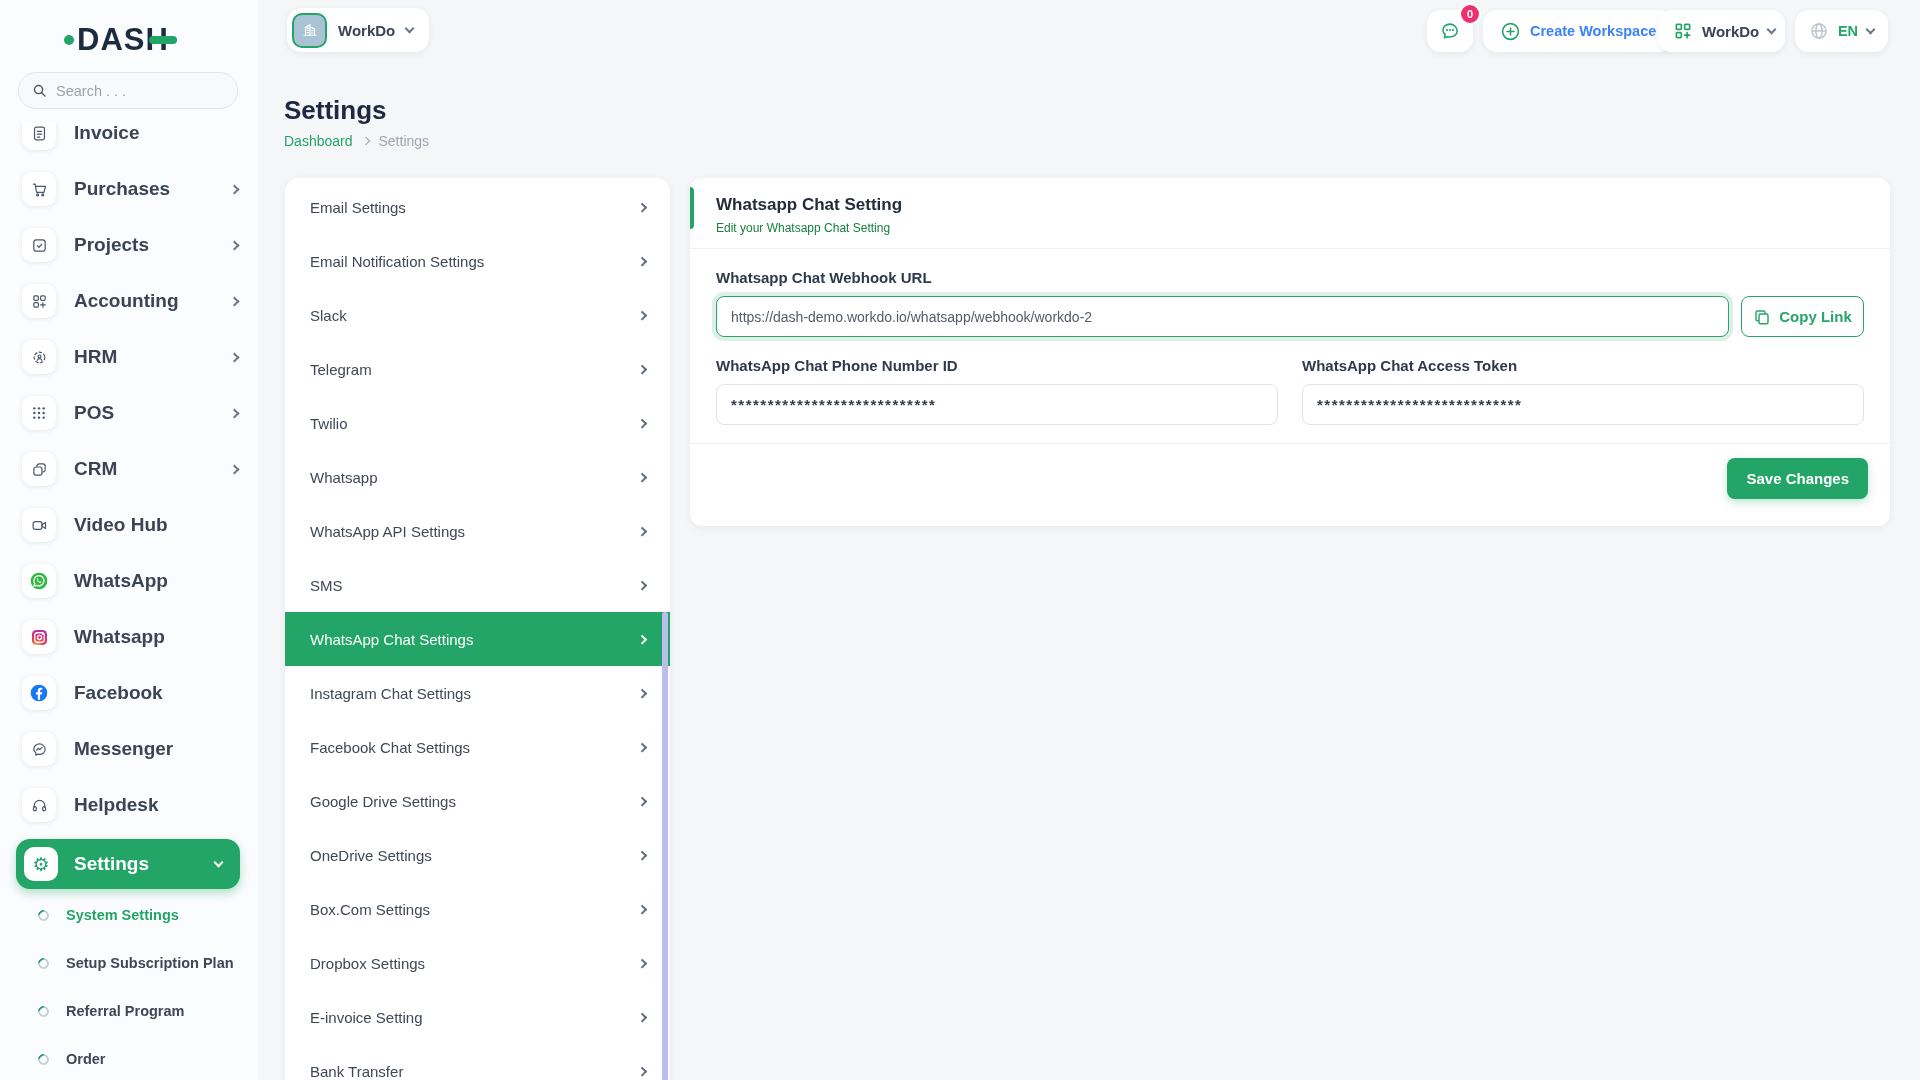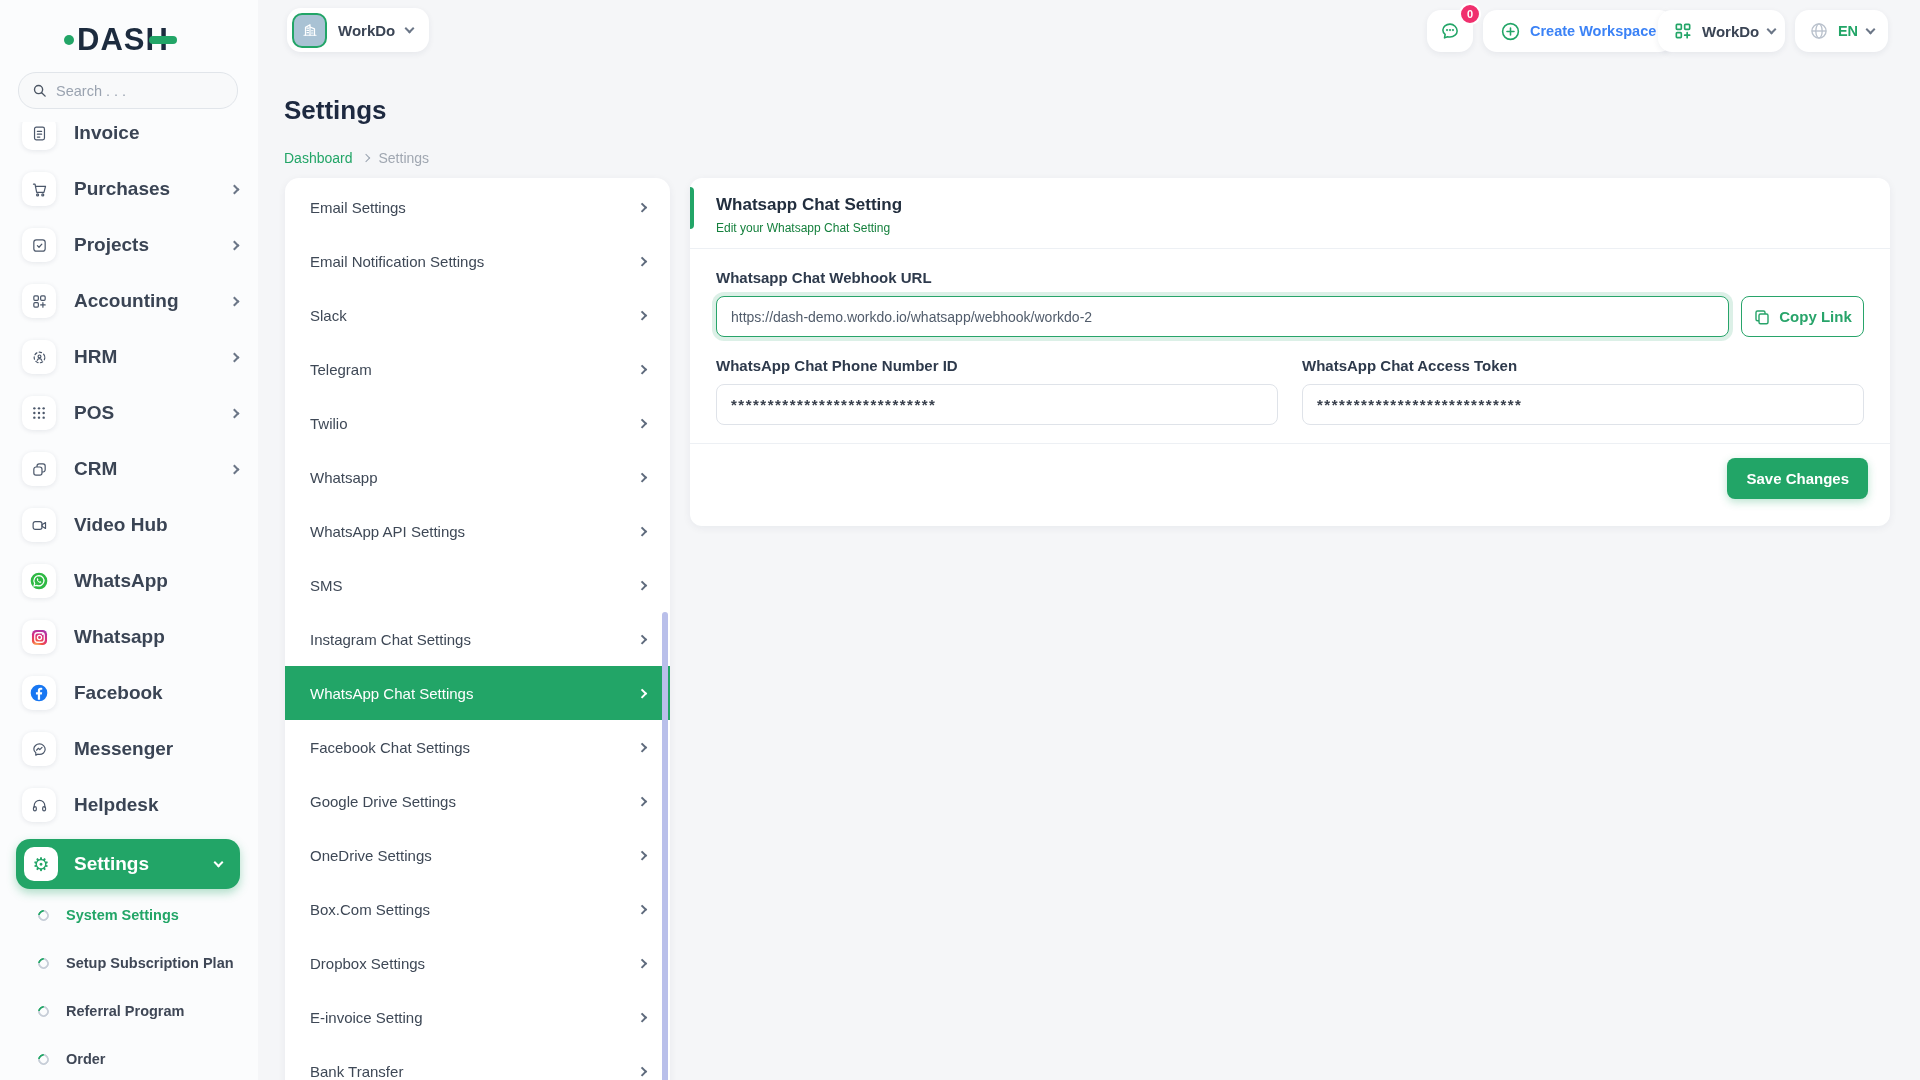--- a/index.html
+++ b/index.html
@@ -60,21 +60,21 @@
     background:#f0306e; color:#fff; font-size:11px; font-weight:700;
     display:flex; align-items:center; justify-content:center; border:2px solid #fff; }
   .create-pill { left:1483px; padding:0 17px; gap:9px; font-size:14.5px; font-weight:600; color:#3b82f6; }
   .workdo-pill { left:1658px; width:127px; padding:0 15px; gap:9px; font-size:15px; font-weight:700; color:#3a4454;
     justify-content:space-between; }
   .lang-pill { left:1795px; width:93px; padding:0 14px; justify-content:space-between; }
   .lang-code { font-size:14.5px; font-weight:700; color:#22a567; }
 
   
   .page-title { position:absolute; left:284px; top:95px; font-size:26px; font-weight:700; color:#1d2940; }
-  .breadcrumb { position:absolute; left:284px; top:133px; display:flex; align-items:center; gap:10px; font-size:14px;margin-top:17px; }
+  .breadcrumb { position:absolute; left:284px; top:133px; display:flex; align-items:center; gap:10px; font-size:14px; }
   .bc-link { color:#22a567; cursor:pointer; }
   .bc-sep { width:6px; height:6px; border-top:1.8px solid #9aa3b0; border-right:1.8px solid #9aa3b0; transform:rotate(45deg); }
   .bc-current { color:#a0a7b1; }
 
   
   .nav-card { position:absolute; left:285px; top:178px; width:385px; height:920px; border-radius:14px; overflow:hidden; }
   .nav-list { padding-top:2px; }
   .nav-item { height:54px; display:flex; align-items:center; justify-content:space-between;
     padding:0 25px; font-size:15px; font-weight:500; color:#3e4856; cursor:pointer; }
   .nav-item .chev { border-color:#5f6b7d; width:6.5px; height:6.5px; }
@@ -419,26 +419,26 @@
         <span class="chev right"></span>
       </div>
     <div class="nav-item">
         <span>WhatsApp API Settings</span>
         <span class="chev right"></span>
       </div>
     <div class="nav-item">
         <span>SMS</span>
         <span class="chev right"></span>
       </div>
-    <div class="nav-item">
-        <span>Instagram Chat Settings</span>
-        <span class="chev right"></span>
-      </div>
     <div class="nav-item active">
         <span>WhatsApp Chat Settings</span>
+        <span class="chev right"></span>
+      </div>
+    <div class="nav-item">
+        <span>Instagram Chat Settings</span>
         <span class="chev right"></span>
       </div>
     <div class="nav-item">
         <span>Facebook Chat Settings</span>
         <span class="chev right"></span>
       </div>
     <div class="nav-item">
         <span>Google Drive Settings</span>
         <span class="chev right"></span>
       </div>

